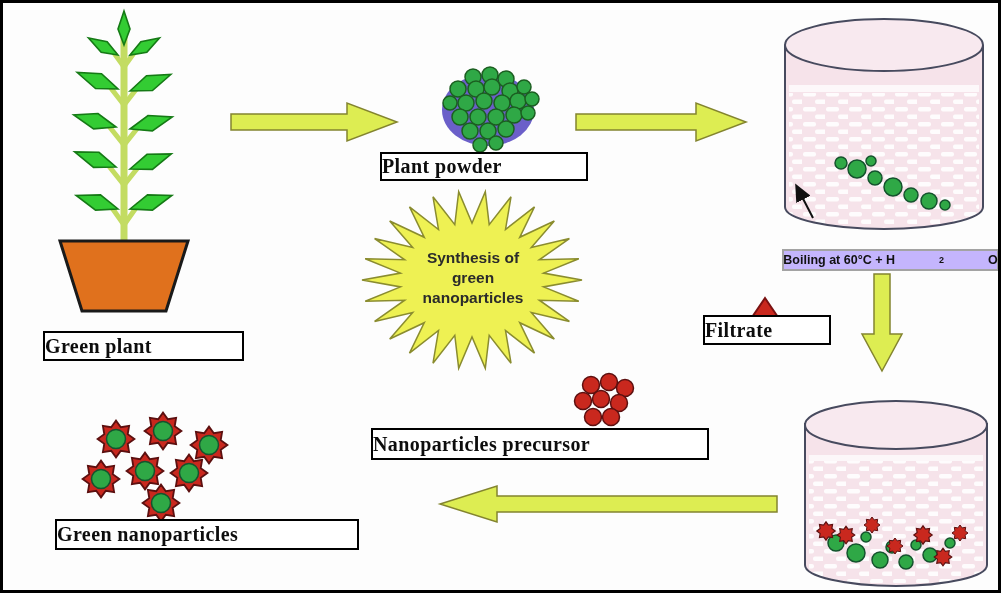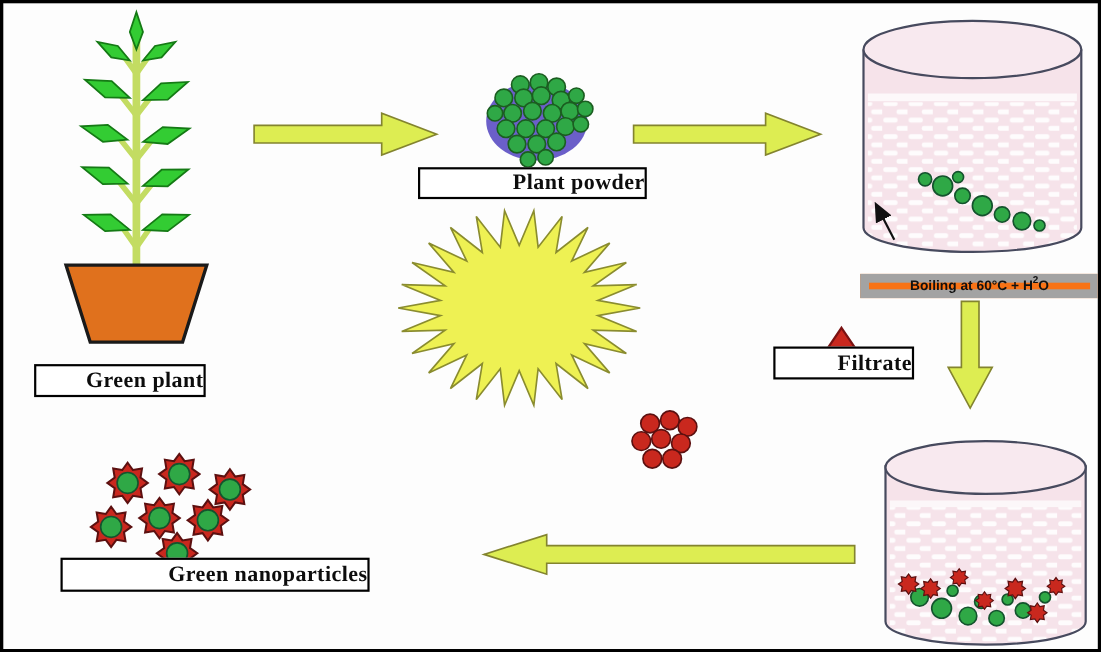--- a/index.html
+++ b/index.html
@@ -5,29 +5,29 @@
   * { margin:0; padding:0; box-sizing:border-box; }
   html,body { background:#fff; }
   #canvas {
     position:relative; width:1001px; height:593px;
     background:#fdfdfd; border:3px solid #000; overflow:hidden;
     font-family:"Liberation Sans", sans-serif;
   }
   #canvas svg { position:absolute; overflow:visible; }
   .label-box {
     position:absolute; background:#fff; border:2px solid #000;
-    display:flex; align-items:center; justify-content:flex-end;
+    display:flex; align-items:center; justify-content:flex-start;
     font-family:"Liberation Serif", serif; font-weight:bold; color:#0d0d0d;
     font-size:20px; letter-spacing:.4px; white-space:nowrap;
   }
   .boiling-box {
-    position:absolute; background:#f97316; border:8px solid #a3a3a3;
+    position:absolute; background:#c4b5fd; border:2px solid #a3a3a3;
     display:flex; align-items:center; justify-content:center;
     font-family:"Liberation Sans", sans-serif; font-weight:bold;
-    font-size:12.5px; color:#111; white-space:nowrap;
+    font-size:12.5px; color:#111; white-space:nowrap;gap:44px;
   }
   .boiling-box .subscript { font-size:9px; align-self:flex-end; line-height:1.9; }
   .starburst-text {
     position:absolute; text-align:center; font-weight:bold;
     font-size:15.5px; line-height:1.3; color:#2b2b2b;
     font-family:"Liberation Sans", sans-serif;
   }
   .starburst-text span { display:block; }
 </style>
 </head>
@@ -63,21 +63,21 @@
       <polygon points="0,0 21,-8 44,0 21,8" transform="translate(112,120) rotate(-16)"></polygon>
       <polygon points="0,0 21,-8 44,0 21,8" transform="translate(100,80) rotate(202)"></polygon>
       <polygon points="0,0 21,-8 44,0 21,8" transform="translate(112,82) rotate(-22)"></polygon>
       <polygon points="0,0 16,-6 34,0 16,6" transform="translate(100,46) rotate(210)"></polygon>
       <polygon points="0,0 16,-6 34,0 16,6" transform="translate(112,46) rotate(-30)"></polygon>
       <polygon points="0,0 16,-6 34,0 16,6" transform="translate(106,36) rotate(-90)"></polygon>
     </g>
     <polygon points="42,232 170,232 148,302 64,302" style="fill:var(--pot)" stroke="#1a1a1a" stroke-width="3"></polygon>
   </svg>
 
-  <div class="label-box" style="left:28px;top:328px;width:156px;height:30px">
+  <div class="label-box" style="left:40px;top:328px;width:201px;height:30px">
     <span>Green plant</span>
   </div>
 
   <svg style="left:228px;top:98px" width="168" height="42" viewBox="0 0 168 42">
     <polygon points="0,13 116,13 116,2 166,21 116,40 116,29 0,29" style="fill:var(--arrow);stroke:var(--arrow-outline)" stroke-width="1.5"></polygon>
   </svg>
 
   <svg style="left:415px;top:62px" width="140" height="95" viewBox="0 0 140 95">
     <ellipse cx="70" cy="45" rx="46" ry="36" style="fill:var(--powder-backdrop)"></ellipse>
     <g style="fill:var(--green-particle)" stroke="#1b5e20" stroke-width="1.5">
@@ -162,34 +162,42 @@
     <polygon points="23,3 44,34 2,34" style="fill:var(--red-particle)" stroke="#7a1212" stroke-width="2"></polygon>
   </svg>
 
   <div class="label-box" style="left:700px;top:312px;width:128px;height:30px">
     <span>Filtrate</span>
   </div>
 
   <svg style="left:357px;top:186px" width="224" height="182" viewBox="0 0 224 182">
     <polygon points="222.0,91.0 183.5,97.9 218.8,112.3 179.3,111.2 209.4,132.4 171.3,123.4 194.3,150.0 159.7,133.7 174.5,164.2 145.5,141.5 151.0,174.2 129.2,146.3 125.3,179.4 112.0,148.0 98.7,179.4 94.8,146.3 73.0,174.2 78.5,141.5 49.5,164.2 64.3,133.7 29.7,150.0 52.7,123.4 14.6,132.4 44.7,111.2 5.2,112.3 40.5,97.9 2.0,91.0 40.5,84.1 5.2,69.7 44.7,70.8 14.6,49.6 52.7,58.6 29.7,32.0 64.3,48.3 49.5,17.8 78.5,40.5 73.0,7.8 94.8,35.7 98.7,2.6 112.0,34.0 125.3,2.6 129.2,35.7 151.0,7.8 145.5,40.5 174.5,17.8 159.7,48.3 194.3,32.0 171.3,58.6 209.4,49.6 179.3,70.8 218.8,69.7 183.5,84.1" style="fill:var(--starburst)" stroke="#8a8c2f" stroke-width="1.5"></polygon>
   </svg>
+  <div class="starburst-text" style="left:400px;top:245px;width:140px">
+    <span>Synthesis of</span>
+    <span>green</span>
+    <span>nanoparticles</span>
+  </div>
 
   <svg style="left:556px;top:370px" width="92" height="58" viewBox="0 0 92 58">
     <g style="fill:var(--red-particle)" stroke="#5c1010" stroke-width="1.5">
       <circle cx="32" cy="12" r="8.5"></circle>
         <circle cx="50" cy="9" r="8.5"></circle>
         <circle cx="66" cy="15" r="8.5"></circle>
       <circle cx="24" cy="28" r="8.5"></circle>
         <circle cx="42" cy="26" r="8.5"></circle>
         <circle cx="60" cy="30" r="8.5"></circle>
       <circle cx="34" cy="44" r="8.5"></circle>
         <circle cx="52" cy="44" r="8.5"></circle>
     </g>
   </svg>
 
+  <div class="label-box" style="left:368px;top:425px;width:338px;height:32px">
+    <span>Nanoparticles precursor</span>
+  </div>
 
   <svg style="left:797px;top:394px" width="192" height="199" viewBox="0 0 192 199">
     <defs>
       <clipPath id="bkclip2">
           <path d="M5,28 L5,168 A91,21 0 0 0 187,168 L187,28 Z"></path>
         </clipPath>
       <pattern id="dash2" width="23" height="15" patternUnits="userSpaceOnUse">
         <rect x="1" y="2" width="13" height="4.5" rx="2" fill="#ffffff" opacity="0.9"></rect>
         <rect x="13" y="9.5" width="13" height="4.5" rx="2" fill="#ffffff" opacity="0.9"></rect>
       </pattern>
@@ -228,17 +236,17 @@
   <svg style="left:68px;top:406px" width="190" height="112" viewBox="0 0 190 112">
     <use href="#gearnp" transform="translate(45,30)"></use>
     <use href="#gearnp" transform="translate(92,22)"></use>
     <use href="#gearnp" transform="translate(138,36)"></use>
     <use href="#gearnp" transform="translate(30,70)"></use>
     <use href="#gearnp" transform="translate(74,62)"></use>
     <use href="#gearnp" transform="translate(118,64)"></use>
     <use href="#gearnp" transform="translate(90,94)"></use>
   </svg>
 
-  <div class="label-box" style="left:52px;top:504px;width:281px;height:31px">
+  <div class="label-box" style="left:52px;top:516px;width:304px;height:31px">
     <span>Green nanoparticles</span>
   </div>
 
 </div>
 
 </body></html>

